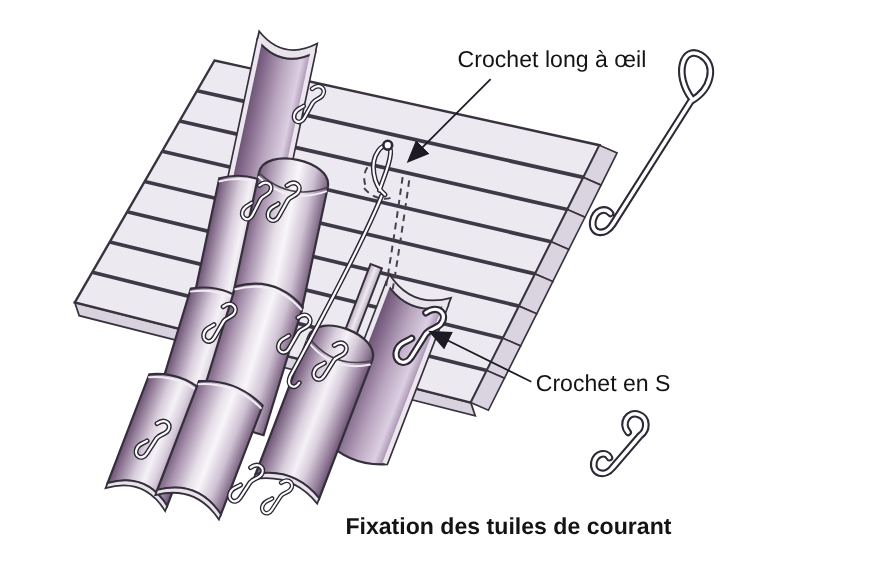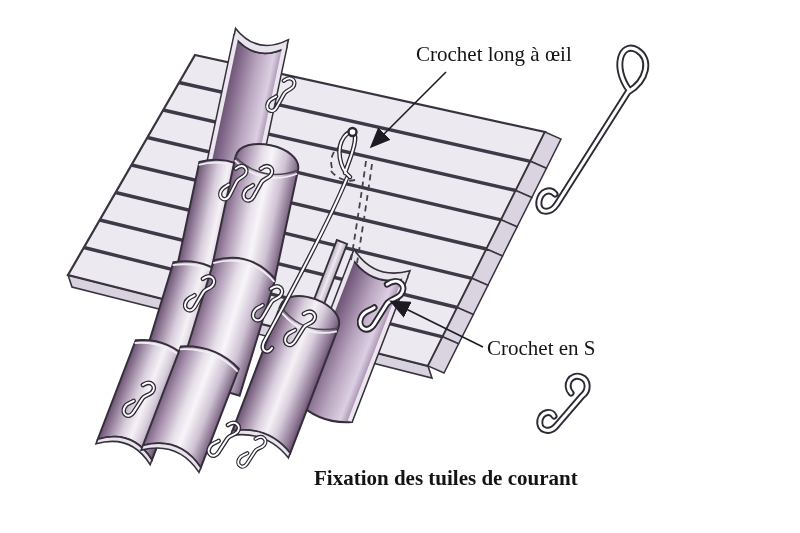--- a/index.html
+++ b/index.html
@@ -1,18 +1,18 @@
 <!DOCTYPE html>
 <html><head>
 <meta charset="utf-8">
 <style>
   html,body{margin:0;padding:0;background:#ffffff;}
   .figure-canvas{
     position:relative;width:692px;height:533px;background:#ffffff;overflow:hidden;
-    font-family:Liberation Serif, serif;
+    font-family:Liberation Sans, sans-serif;
   }
   svg{position:absolute;inset:0;}
   .lbl{font-size:21px;fill:#141414;}
   .cap{font-size:21px;font-weight:bold;fill:#141414;}
   .wD{fill:none;stroke:#2e2936;stroke-width:4.6;stroke-linecap:round;stroke-linejoin:round;}
   .wW{fill:none;stroke:#ffffff;stroke-width:2.0;stroke-linecap:round;stroke-linejoin:round;}
   .bigD{fill:none;stroke:#2e2936;stroke-width:7;stroke-linecap:round;stroke-linejoin:round;}
   .bigW{fill:none;stroke:#ffffff;stroke-width:3.2;stroke-linecap:round;stroke-linejoin:round;}
   .hidden-dash{fill:none;stroke:#46404d;stroke-width:1.8;stroke-dasharray:6 4.5;}
   .leader{stroke:#1e1a24;stroke-width:1.6;}

